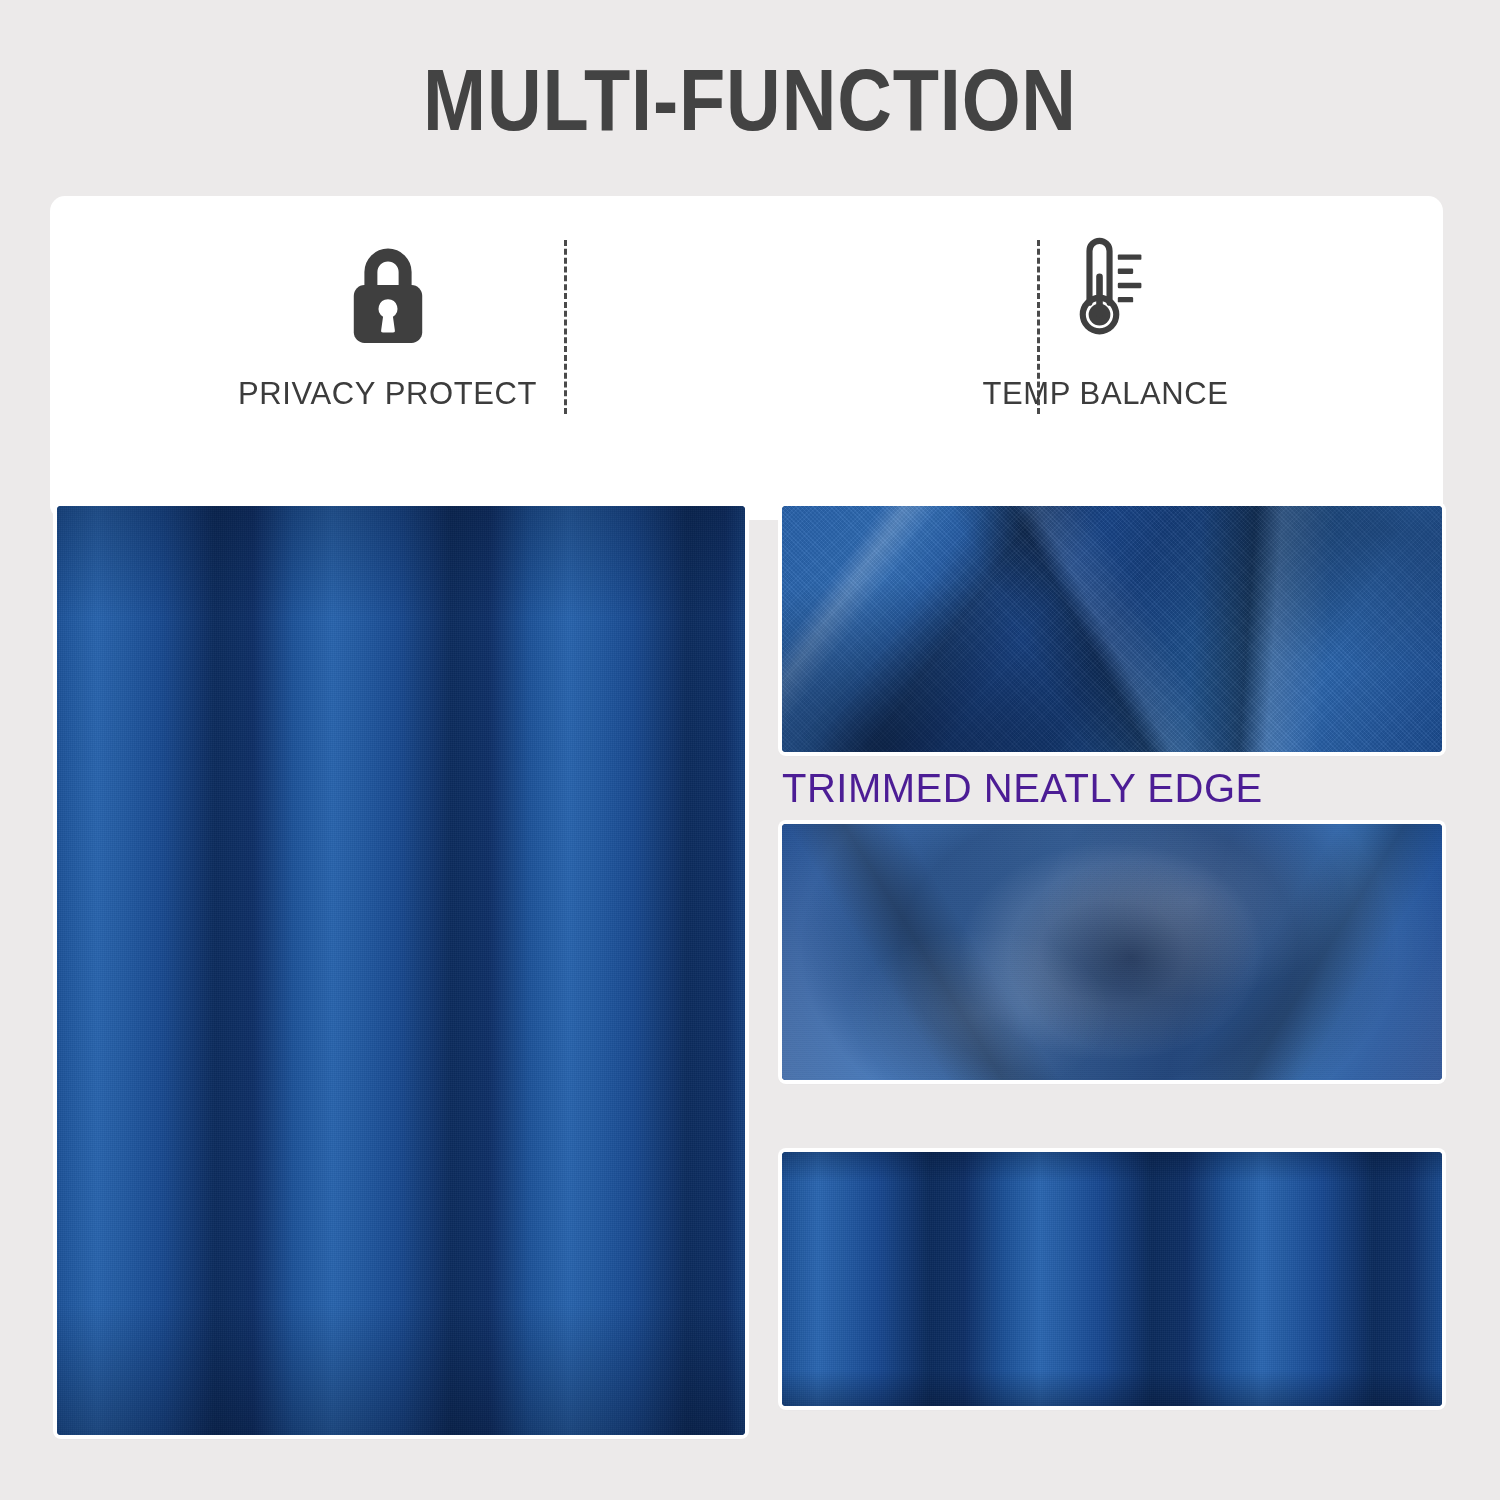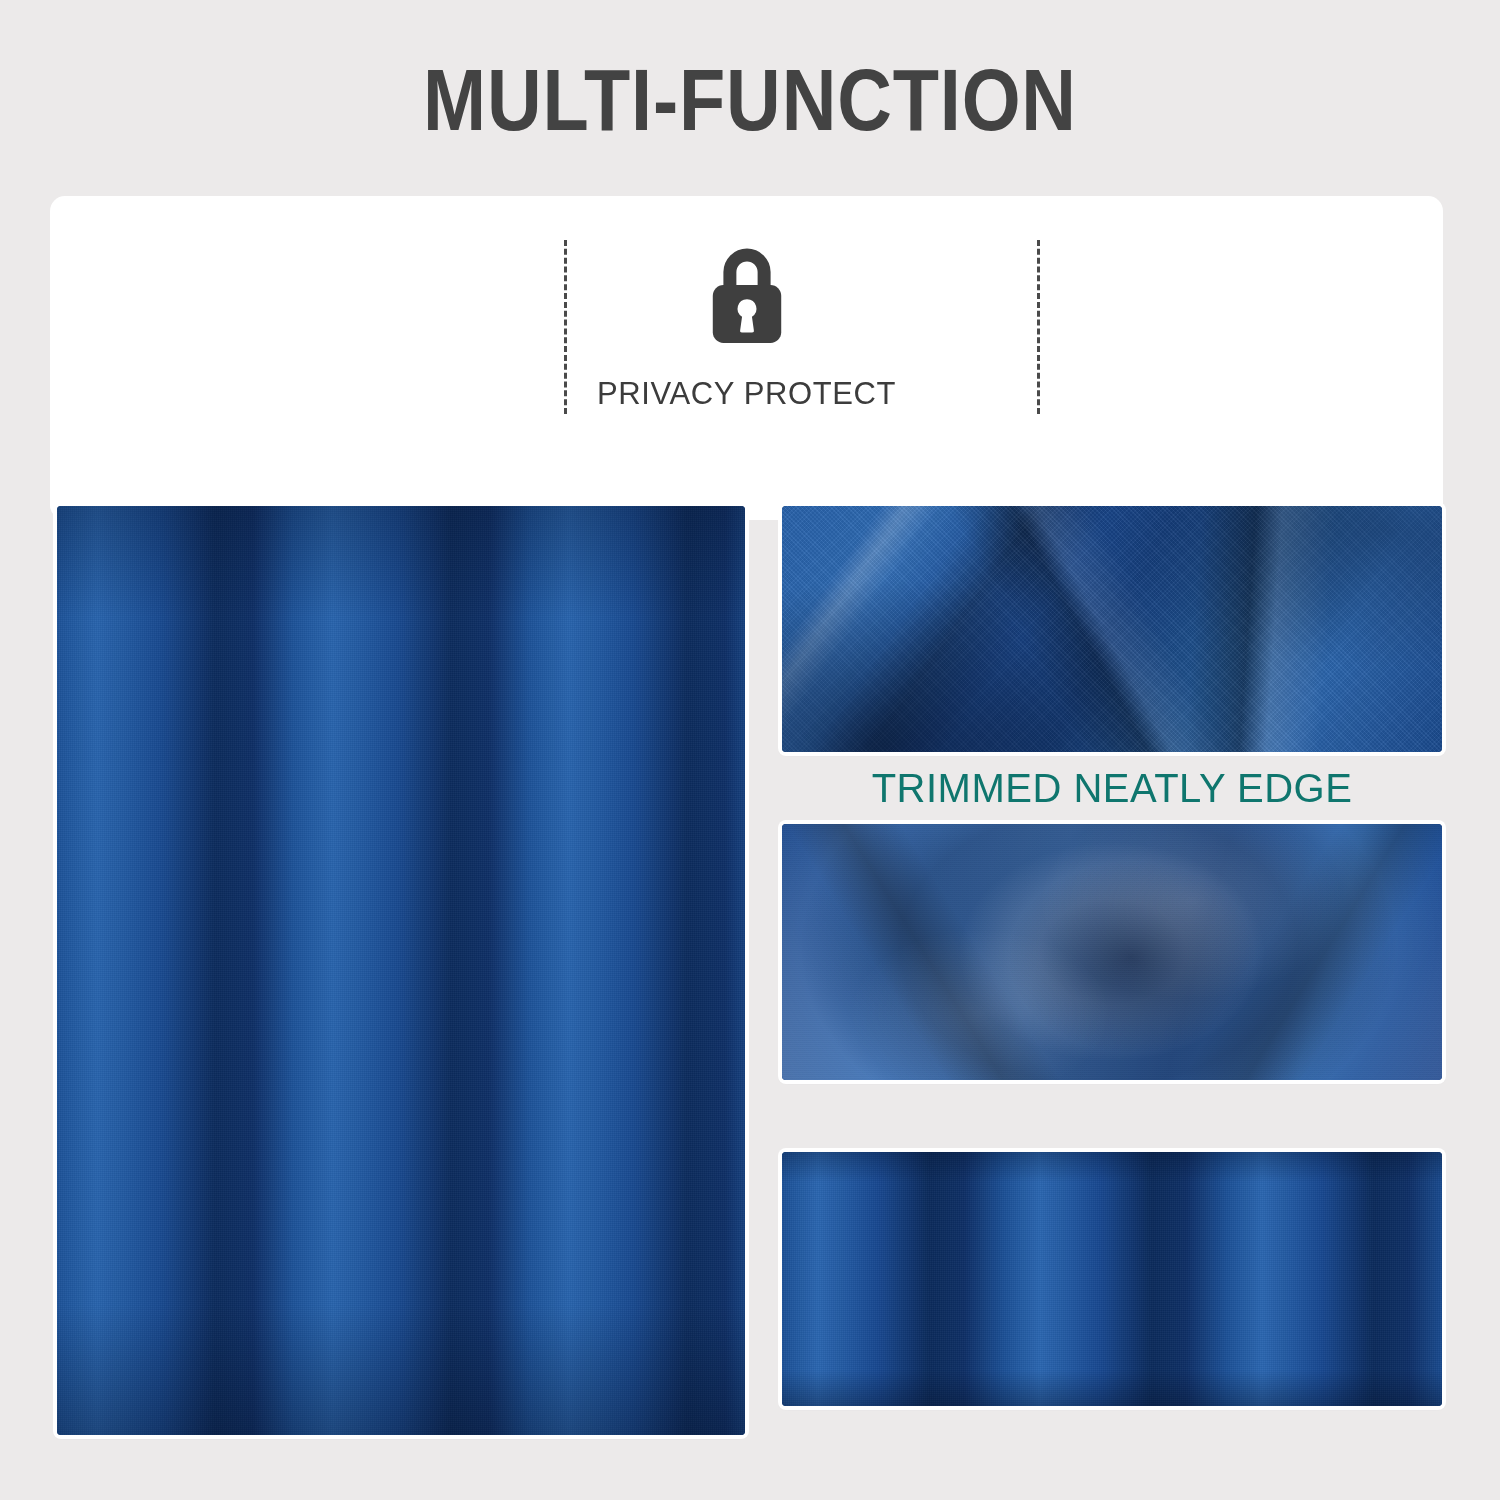--- a/index.html
+++ b/index.html
@@ -129,24 +129,24 @@
     left: 782px;
     top: 1152px;
     width: 660px;
     height: 254px;
   }
 
   .caption {
     position: absolute;
     width: 660px;
     left: 782px;
-    text-align: center;
+    text-align: left;
     font-size: 40px;
     letter-spacing: 0.5px;
-    color: #0f766e;
+    color: #4c1d95;
     font-weight: 400;
     white-space: nowrap;
   }
   .cap-edge  { top: 766px; }
   .cap-silk  { top: 1090px; }
   .cap-solid { top: 1418px; }
   .pleats-hero {
     background:
       repeating-linear-gradient(90deg,
         #1d5298 0px,
@@ -267,20 +267,39 @@
       <svg class="icon" width="118" height="118" viewBox="0 0 100 100" aria-hidden="true">
         <path d="M30 47 V34 a20 20 0 0 1 40 0 V47 h-11 V34 a9 9 0 0 0 -18 0 V47 Z" fill="#3f3f3f"></path>
         <rect x="21" y="45" width="58" height="49" rx="9" ry="9" fill="#3f3f3f"></rect>
         <path d="M50 57 a8 8 0 0 1 4.2 14.8 l1.6 11.4 a1.6 1.6 0 0 1 -1.6 1.9 h-8.4
                  a1.6 1.6 0 0 1 -1.6 -1.9 l1.6 -11.4 A8 8 0 0 1 50 57 Z" fill="#ffffff"></path>
       </svg>
     </div>
     <div class="feature-label">PRIVACY PROTECT</div>
   </div>
 
+  <div class="feature-cell">
+    <div class="feature-icon">
+      <svg class="icon" width="118" height="118" viewBox="0 0 100 100" aria-hidden="true">
+
+        <path d="M36 60 V16 a8.5 8.5 0 0 1 17 0 V60" fill="none" stroke="#3f3f3f" stroke-width="5.2" stroke-linecap="round"></path>
+
+        <circle cx="44.5" cy="70" r="14.2" fill="none" stroke="#3f3f3f" stroke-width="5.2"></circle>
+
+        <circle cx="44.5" cy="70" r="9.2" fill="#3f3f3f"></circle>
+        <path d="M44.5 70 V38" stroke="#3f3f3f" stroke-width="5.6" stroke-linecap="round"></path>
+
+        <rect x="60" y="19" width="20" height="4.6" rx="1" fill="#3f3f3f"></rect>
+        <rect x="60" y="31" width="13" height="4.6" rx="1" fill="#3f3f3f"></rect>
+        <rect x="60" y="43" width="20" height="4.6" rx="1" fill="#3f3f3f"></rect>
+        <rect x="60" y="55" width="13" height="4.6" rx="1" fill="#3f3f3f"></rect>
+      </svg>
+    </div>
+    <div class="feature-label">TEMP BALANCE</div>
+  </div>
 
 </div>
 
 <div class="gallery">
 
   <div class="photo photo-hero">
     <div class="tex pleats-hero"></div>
     <div class="tex grain"></div>
     <div class="tex vignette-v"></div>
   </div>

